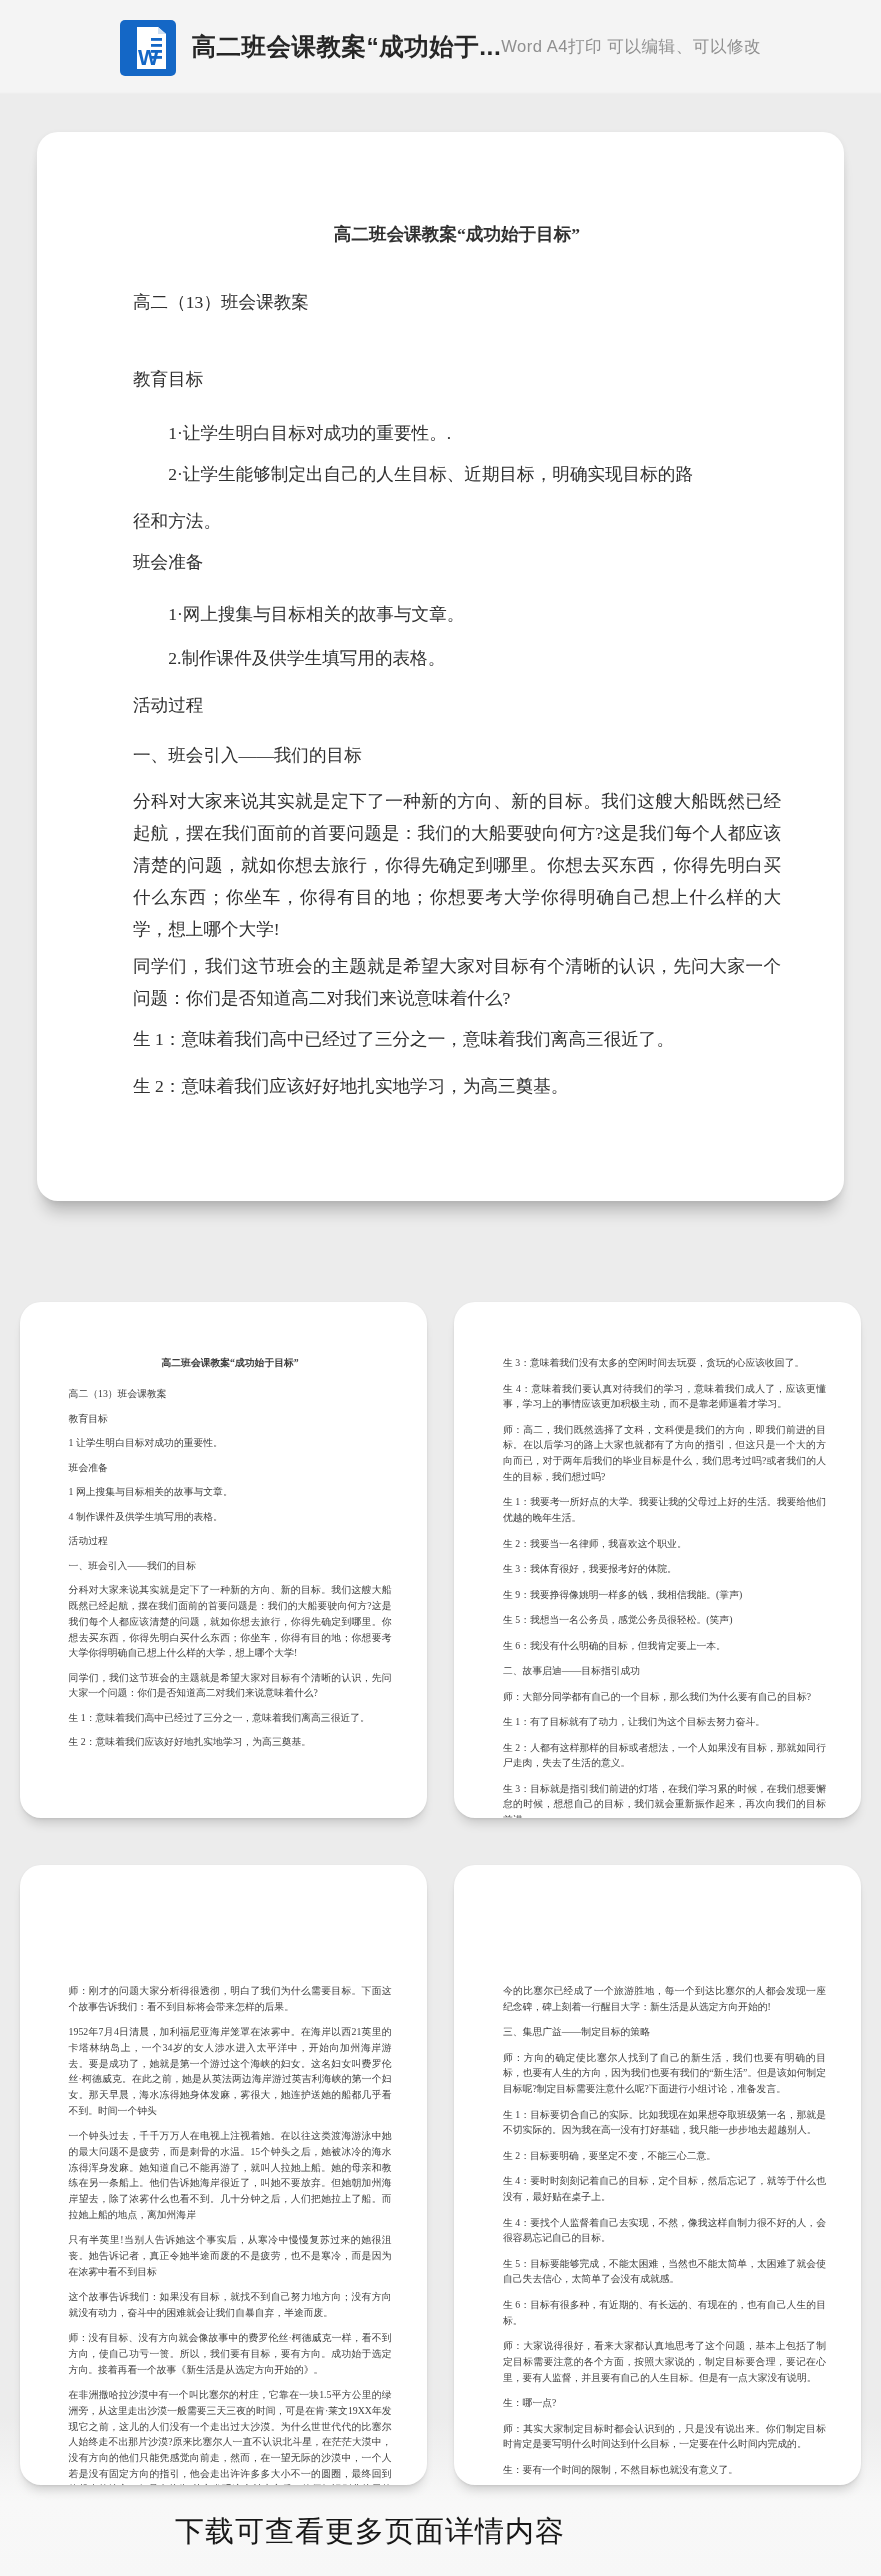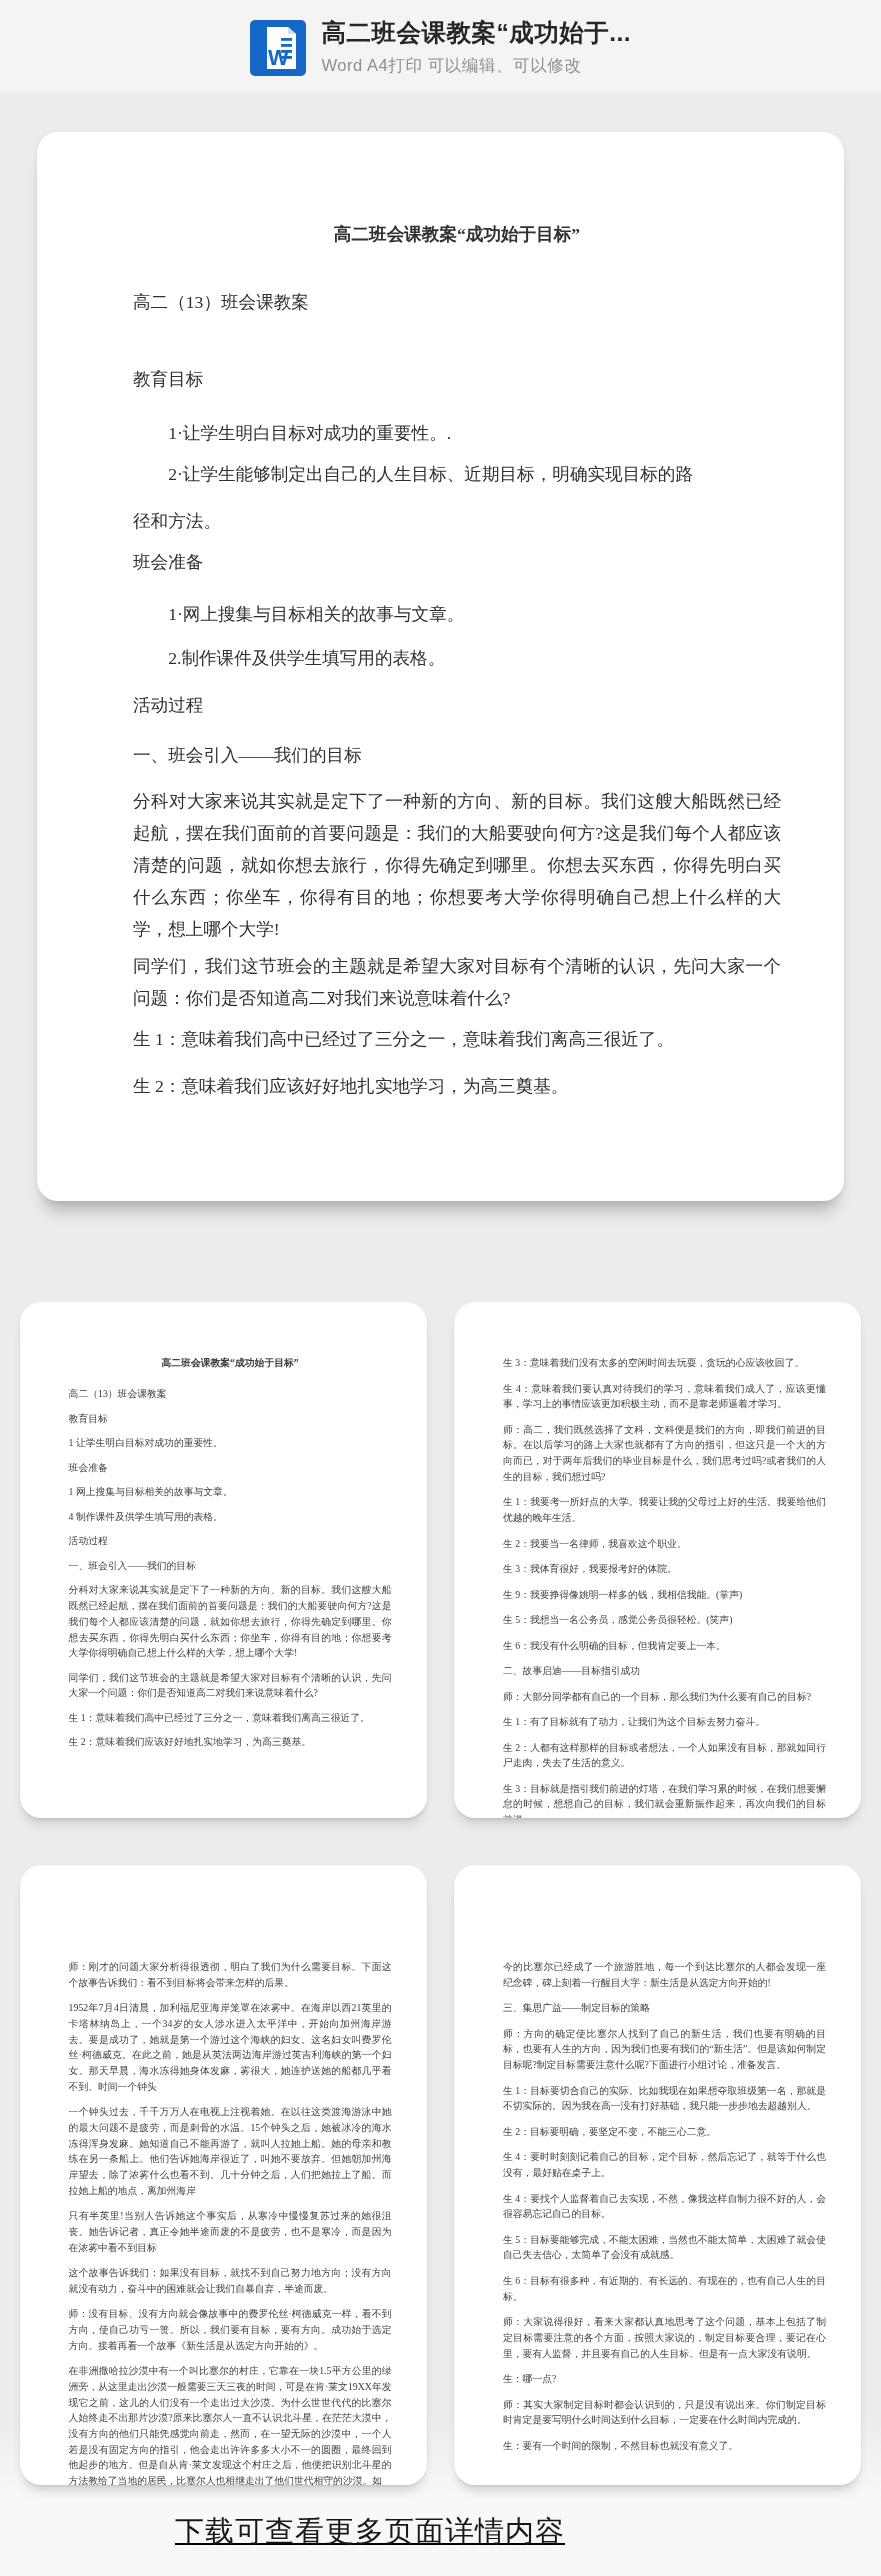--- a/index.html
+++ b/index.html
@@ -3,47 +3,47 @@
 <meta charset="utf-8">
 <style>
   html,body{margin:0;padding:0;}
   body{background:#ececec;}
   .canvas{position:relative;width:881px;height:2576px;overflow:hidden;margin:0 auto;
     background:linear-gradient(180deg,#f4f4f4 0px,#f4f4f4 92px,#ececec 94px,#ececec 2418px,#f8f8f8 2502px,#f7f7f7 100%);
     font-family:"Liberation Sans","DejaVu Sans",sans-serif;}
   
   .header{position:absolute;top:0;left:0;width:881px;height:93px;display:flex;align-items:center;justify-content:center;gap:15.7px;}
   .icon-wrap{width:56px;height:56px;flex:0 0 auto;margin-top:2px;}
-  .ht{display:flex;flex-direction:column;}
+  .ht{display:flex;flex-direction:row;}
   .h-title{font-size:24.5px;font-weight:bold;color:#262626;letter-spacing:0.5px;}
   .h-sub{font-size:16.6px;color:#8f8f8f;margin-top:5.9px;letter-spacing:0.5px;}
   
   .docfont{font-family:"Liberation Serif","DejaVu Serif",serif;color:#303030;border-radius:21px;}
   
   .main-page{position:absolute;left:37px;top:132px;width:807px;height:1069px;background:#ffffff;
     box-shadow:0 17.6px 15.7px -7.8px rgba(0,0,0,.22),0 2px 5.9px rgba(0,0,0,.07);}
   .mp-body{padding:86px 63px 0 96px;}
   .mp-body p{margin:0;font-size:17.6px;line-height:32px;text-align:justify;}
   .mp-title{font-size:22.5px;font-weight:bold;text-align:center !important;line-height:33px;}
   .ind{text-indent:2em;}
   
   .thumb-row{position:absolute;left:19.6px;width:842px;display:flex;gap:27.4px;}
   .row1{top:1302px;}
   .row2{top:1865px;}
   .thumb{background:#ffffff;width:407px;overflow:hidden;box-sizing:border-box;
     box-shadow:0 9.8px 11.7px -5.9px rgba(0,0,0,.18),0 1px 2.9px rgba(0,0,0,.08);color:#3d3d3d;}
   .row1 .thumb{height:516px;}
   .row2 .thumb{height:620px;}
   .tpad{padding:53px 35px 0 49px;}
-  .row2 .tpad{padding-top:94px;}
+  .row2 .tpad{padding-top:118px;}
   .tpad p{margin:0 0 9.8px;font-size:9.8px;line-height:15.7px;text-align:justify;}
   .t1 p{margin-bottom:8.8px;}
   .t1-title{font-size:12.2px;font-weight:bold;text-align:center !important;margin-bottom:15.7px !important;line-height:17.6px;}
   
-  .footer{position:absolute;left:0;top:2487px;width:740px;height:89px;display:flex;align-items:center;justify-content:center;text-decoration:underline;}
+  .footer{position:absolute;left:0;top:2487px;width:740px;height:89px;display:flex;align-items:center;justify-content:center;}
   .footer span{font-size:29px;color:#171717;letter-spacing:1px;}
 </style>
 </head>
 <body>
 
 <div class="canvas">
 
   <div class="header">
     <div class="icon-wrap">
       <svg width="56" height="56" viewBox="0 0 56 56">

